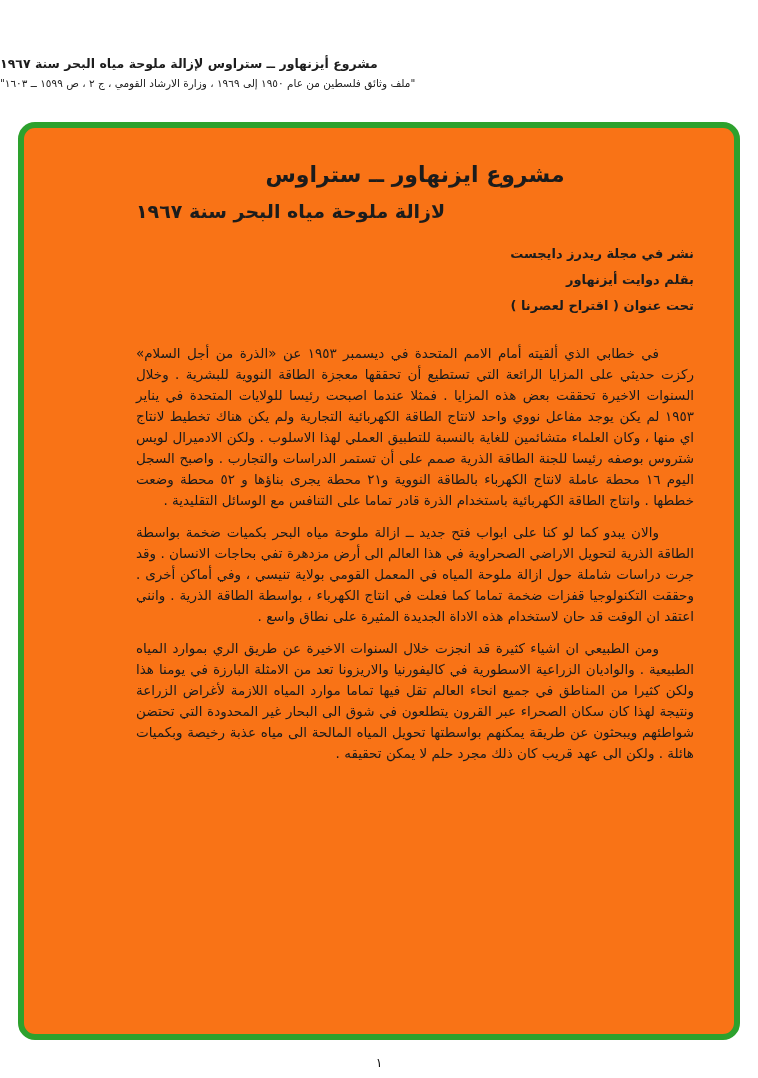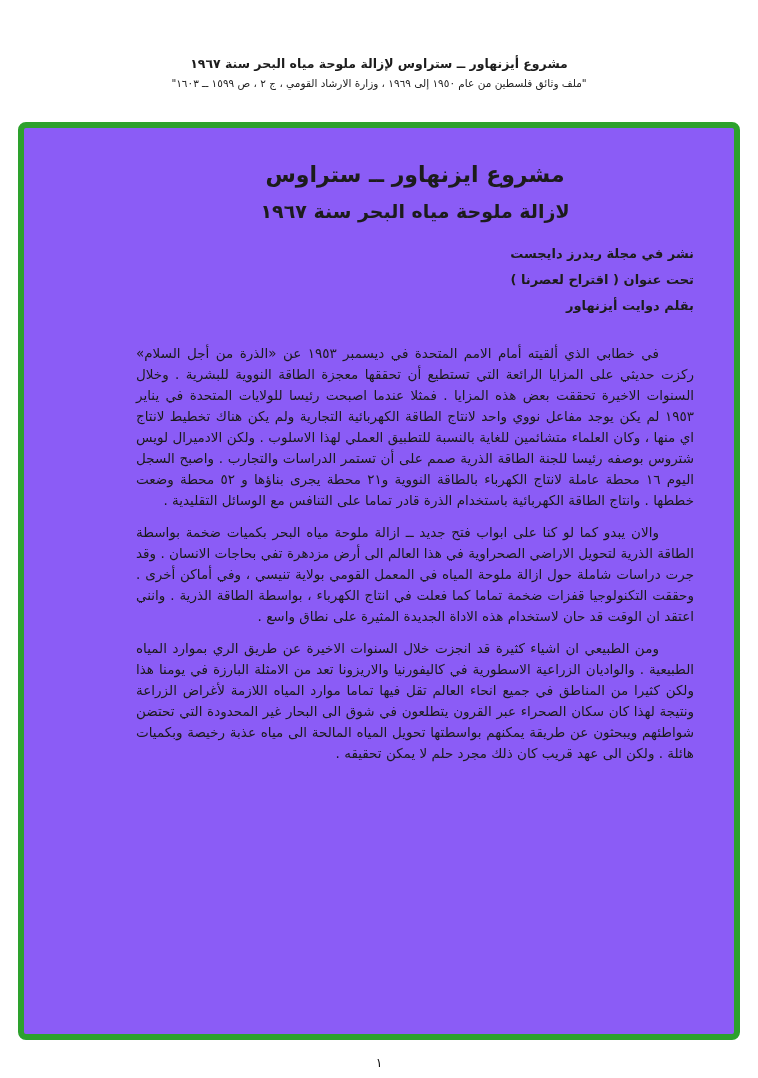--- a/index.html
+++ b/index.html
@@ -11,47 +11,47 @@
     margin: 0 auto;
     background: #ffffff;
     font-family: "DejaVu Sans", sans-serif;
     color: #1c1c1c;
     overflow: hidden;
   }
   .top-caption {
     position: absolute;
     top: 56px;
     left: 0; right: 0;
-    text-align: center;
+    text-align: left;
     direction: rtl;
   }
   .caption-line1 { font-size: 12.5px; font-weight: bold; letter-spacing: 0; }
   .caption-line2 { font-size: 10.5px; margin-top: 6px; color: #222; }
   .green-box {
     position: absolute;
     top: 122px;
     left: 18px;
     width: 722px;
     height: 918px;
     border: 6px solid var(--frame-color, #2da12d);
-    border-radius: 8px;
-    background: #8b5cf6;
+    border-radius: 17px;
+    background: #f97316;
   }
   .doc-inner {
     direction: rtl;
     padding: 34px 40px 0 112px;
   }
   .doc-title1 {
     text-align: center;
     font-weight: bold;
     font-size: 22px;
     line-height: 1.2;
   }
   .doc-title2 {
-    text-align: center;
+    text-align: left;
     font-weight: bold;
     font-size: 19px;
     margin-top: 12px;
   }
   .doc-subtitle {
     text-align: right;
     font-weight: bold;
     font-size: 13px;
     margin-top: 24px;
   }
@@ -88,22 +88,22 @@
   </div>
 
   <div class="green-box">
     <div class="doc-inner">
 
       <div class="doc-title1">مشروع ايزنهاور ــ ستراوس</div>
       <div class="doc-title2">لازالة ملوحة مياه البحر سنة ١٩٦٧</div>
 
       <div class="doc-subtitle">
         <div class="sub-line">نشر في مجلة ريدرز دايجست</div>
+        <div class="sub-line">بقلم دوايت أيزنهاور</div>
         <div class="sub-line">تحت عنوان ( اقتراح لعصرنا )</div>
-        <div class="sub-line">بقلم دوايت أيزنهاور</div>
       </div>
 
       <div class="doc-body">
         <p>في خطابي الذي ألقيته أمام الامم المتحدة في ديسمبر ١٩٥٣ عن «الذرة من أجل السلام» ركزت حديثي على المزايا الرائعة التي تستطيع أن تحققها معجزة الطاقة النووية للبشرية . وخلال السنوات الاخيرة تحققت بعض هذه المزايا . فمثلا عندما اصبحت رئيسا للولايات المتحدة في يناير ١٩٥٣ لم يكن يوجد مفاعل نووي واحد لانتاج الطاقة الكهربائية التجارية ولم يكن هناك تخطيط لانتاج اي منها ، وكان العلماء متشائمين للغاية بالنسبة للتطبيق العملي لهذا الاسلوب . ولكن الادميرال لويس شتروس بوصفه رئيسا للجنة الطاقة الذرية صمم على أن تستمر الدراسات والتجارب . واصبح السجل اليوم ١٦ محطة عاملة لانتاج الكهرباء بالطاقة النووية و٢١ محطة يجرى بناؤها و ٥٢ محطة وضعت خططها . وانتاج الطاقة الكهربائية باستخدام الذرة قادر تماما على التنافس مع الوسائل التقليدية .</p>
         <p>والان يبدو كما لو كنا على ابواب فتح جديد ــ ازالة ملوحة مياه البحر بكميات ضخمة بواسطة الطاقة الذرية لتحويل الاراضي الصحراوية في هذا العالم الى أرض مزدهرة تفي بحاجات الانسان . وقد جرت دراسات شاملة حول ازالة ملوحة المياه في المعمل القومي بولاية تنيسي ، وفي أماكن أخرى . وحققت التكنولوجيا قفزات ضخمة تماما كما فعلت في انتاج الكهرباء ، بواسطة الطاقة الذرية . وانني اعتقد ان الوقت قد حان لاستخدام هذه الاداة الجديدة المثيرة على نطاق واسع .</p>
         <p>ومن الطبيعي ان اشياء كثيرة قد انجزت خلال السنوات الاخيرة عن طريق الري بموارد المياه الطبيعية . والواديان الزراعية الاسطورية في كاليفورنيا والاريزونا تعد من الامثلة البارزة في يومنا هذا ولكن كثيرا من المناطق في جميع انحاء العالم تقل فيها تماما موارد المياه اللازمة لأغراض الزراعة ونتيجة لهذا كان سكان الصحراء عبر القرون يتطلعون في شوق الى البحار غير المحدودة التي تحتضن شواطئهم ويبحثون عن طريقة يمكنهم بواسطتها تحويل المياه المالحة الى مياه عذبة رخيصة وبكميات هائلة . ولكن الى عهد قريب كان ذلك مجرد حلم لا يمكن تحقيقه .</p>
       </div>
 
     </div>
   </div>

